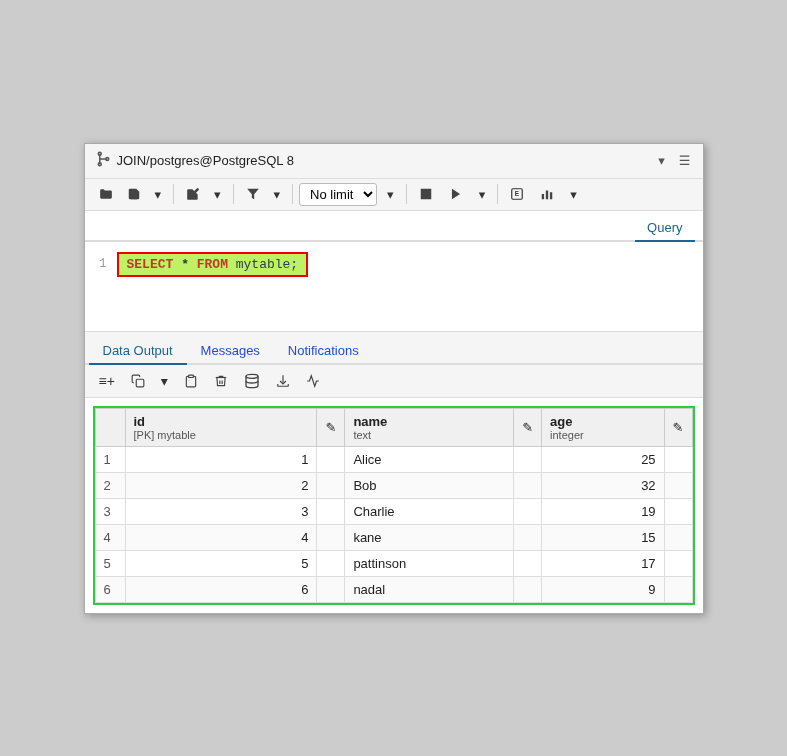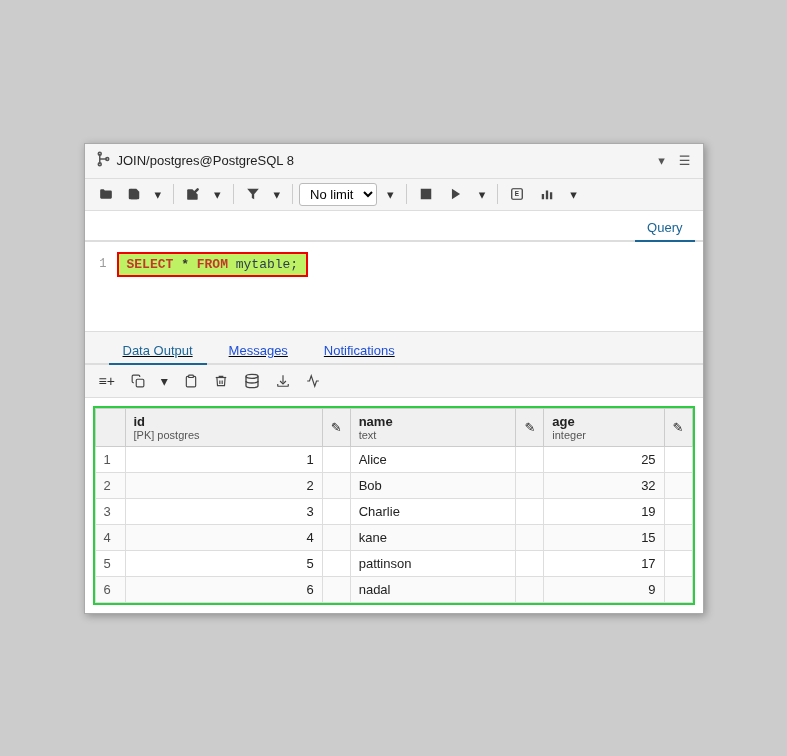--- a/index.html
+++ b/index.html
@@ -130,25 +130,24 @@
       padding: 3px 8px;
       background: #bef264;
     }
     .kw { color: #c0392b; font-weight: bold; }
     .op { color: #333; font-weight: bold; }
     .id { color: #2c3e50; }
     
     .output-tabs {
       display: flex;
       align-items: flex-end;
-      padding: 6px 8px 0 24px;
+      padding: 6px 8px 0 4px;
       background: #f5f5f5;
       border-bottom: 2px solid #ddd;
-      gap: 8px;
-      text-decoration: underline;
+      gap: 0;
     }
     .otab {
       padding: 5px 14px;
       font-size: 13px;
       cursor: pointer;
       color: #1d4ed8;
       border-bottom: 2px solid transparent;
       margin-bottom: -2px;
     }
     .otab.active {
@@ -365,21 +364,21 @@
     </button>
   </div>
 
   <div class="data-table-wrap">
     <table>
       <thead>
         <tr>
           <th style="width:30px;"></th>
           <th>
             <span class="col-name">id</span>
-            <span class="col-type">[PK] postgres</span>
+            <span class="col-type">[PK] mytable</span>
           </th>
           <th style="width:20px;">✎</th>
           <th>
             <span class="col-name">name</span>
             <span class="col-type">text</span>
           </th>
           <th style="width:20px;">✎</th>
           <th>
             <span class="col-name">age</span>
             <span class="col-type">integer</span>

